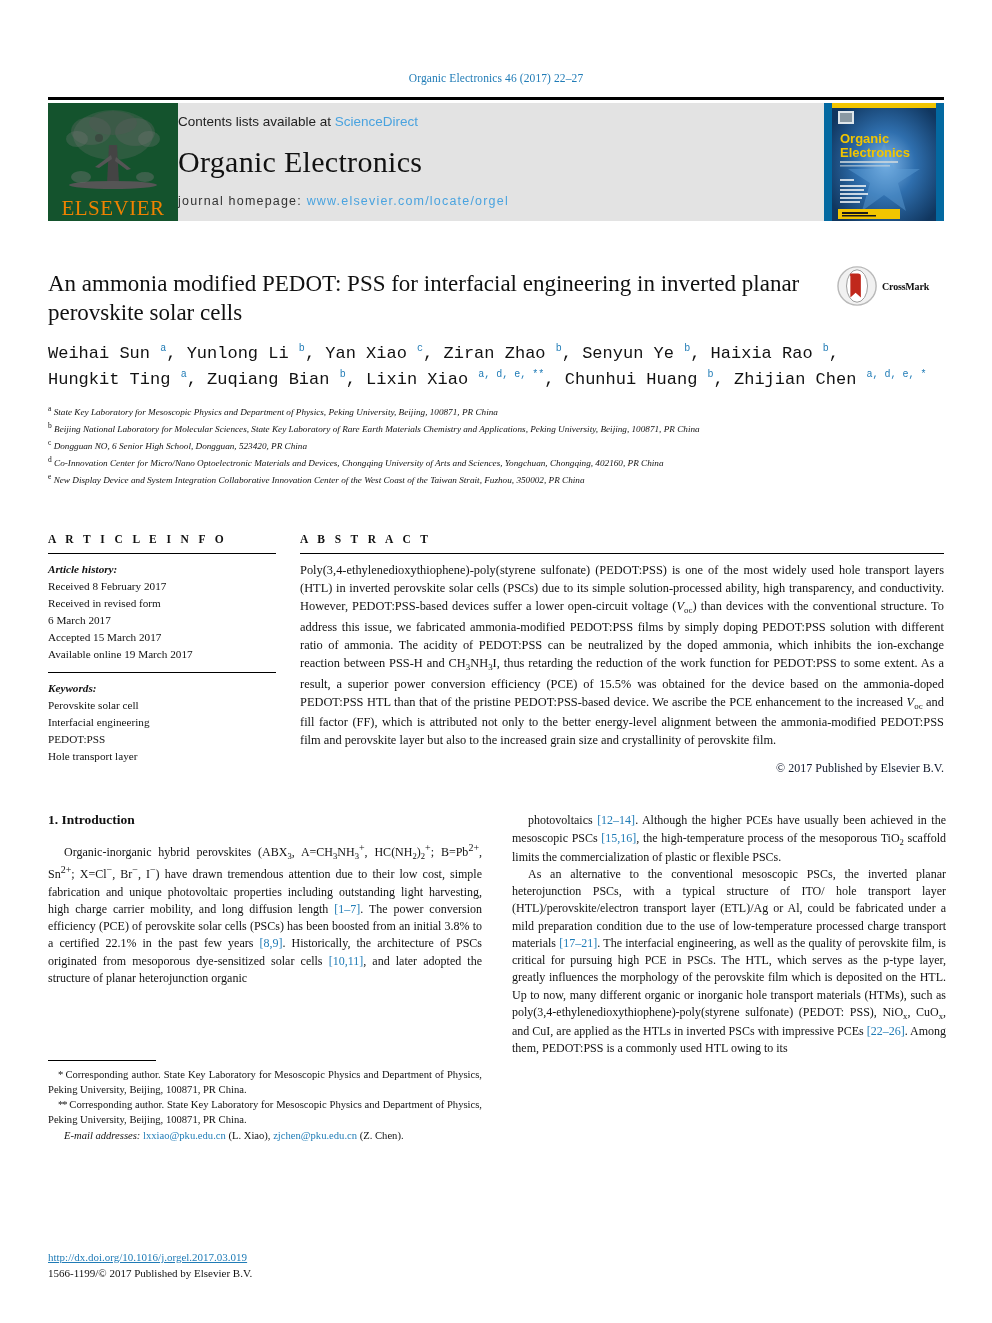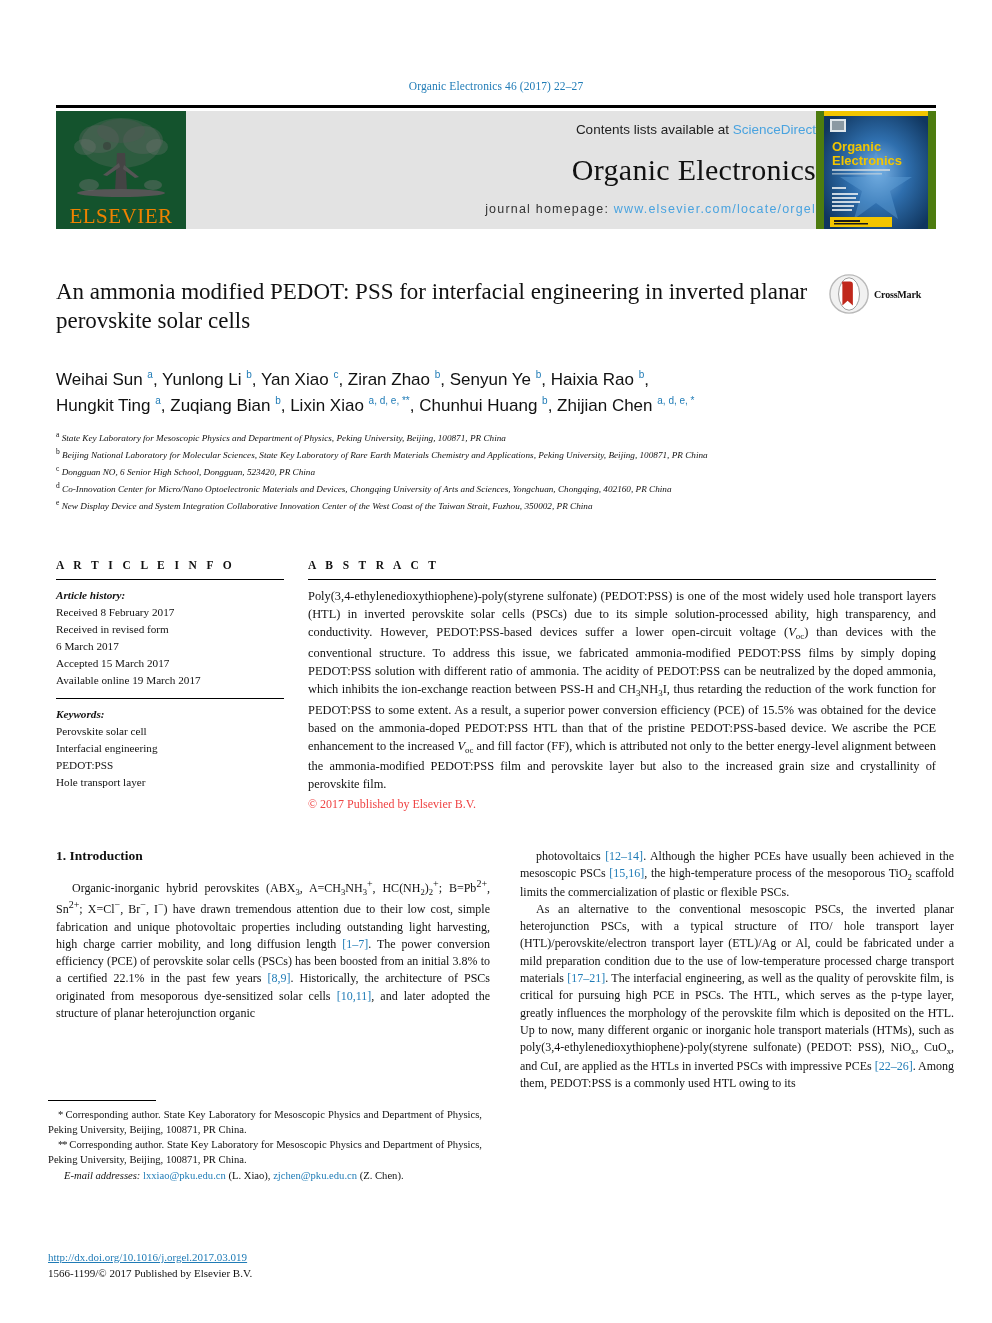--- a/index.html
+++ b/index.html
@@ -6,21 +6,21 @@
   html, body { margin: 0; padding: 0; }
   body {
     width: 992px;
     height: 1323px;
     background: #ffffff;
     font-family: "Liberation Serif", serif;
     color: #000;
     position: relative;
     overflow: hidden;
   }
-  .page { position: relative; width: 992px; height: 1323px; padding: 8px; }
+  .page { position: relative; width: 992px; height: 1323px; padding: 0; }
 
   
   .running-head {
     text-align: center;
     font-family: "Liberation Serif", serif;
     font-size: 11.5px;
     color: #1f7bb6;
     padding-top: 72px;
     letter-spacing: 0.1px;
   }
@@ -52,21 +52,21 @@
     color: #ef8200;
     font-weight: 400;
     line-height: 1;
     margin-top: 1px;
   }
   .banner {
     flex: 1 1 auto;
     background: #e3e3e3;
     display: flex;
     flex-direction: column;
-    align-items: flex-end;
+    align-items: flex-start;
     justify-content: space-between;
     padding: 11px 0 13px 0;
   }
   .contents-line {
     font-family: "Liberation Sans", sans-serif;
     font-size: 13.5px;
     color: #222;
   }
   .contents-line .sd { color: #4aa3df; }
   .journal-name {
@@ -78,21 +78,21 @@
   .homepage-line {
     font-family: "Liberation Sans", sans-serif;
     font-size: 12.5px;
     letter-spacing: 1.2px;
     color: #333;
   }
   .homepage-line .url { color: #4aa3df; }
   .cover-cell {
     width: 120px;
     flex: 0 0 120px;
-    background: #4d7c0f;
+    background: #0369a1;
     display: flex;
     align-items: flex-start;
     justify-content: center;
   }
   .cover-img {
     width: 104px; height: 118px;
     position: relative;
     overflow: hidden;
     background: #1a3f6b;
   }
@@ -122,22 +122,22 @@
   .cm-text {
     font-family: "Liberation Serif", serif;
     font-size: 10px;
     font-weight: bold;
     color: #111;
     letter-spacing: -0.2px;
   }
 
   
   .authors {
-    margin: 32px 48px 0 48px;
-    font-family: Liberation Sans, sans-serif;
+    margin: 14px 48px 0 48px;
+    font-family: Liberation Mono, monospace;
     font-size: 17px;
     line-height: 1.5;
     color: #111;
   }
   .authors sup { color: #1f7bb6; font-size: 10px; vertical-align: super; }
 
   
   .affils {
     margin: 11px 48px 0 48px;
     font-family: "Liberation Serif", serif;
@@ -177,24 +177,25 @@
   .info-body p { margin: 0; }
   .abs-body {
     font-family: "Liberation Serif", serif;
     font-size: 12.4px;
     line-height: 1.46;
     text-align: justify;
     color: #111;
     margin: 0;
   }
   .abs-copy {
+    text-align: right;
     font-family: "Liberation Serif", serif;
     font-size: 12px;
-    margin-top: 3px;
-    color: #ef4444;
+    margin-top: 12px;
+    color: #0f172a;
   }
   sub { font-size: 0.72em; }
 
   
   .body-cols {
     margin: 36px 48px 0 48px;
     display: flex;
     gap: 30px;
   }
   .bcol { width: 434px; flex: 0 0 434px; }
@@ -215,21 +216,21 @@
     text-indent: 16px;
     hyphens: manual;
   }
   .para + .para { margin-top: 0px; }
   .ref { color: #1f7bb6; }
 
   
   .footnotes {
     position: absolute;
     left: 48px;
-    top: 1100px;
+    top: 1060px;
     width: 434px;
   }
   .fn-rule { border-top: 1.3px solid #000; width: 108px; margin-bottom: 6px; }
   .fn {
     font-family: "Liberation Serif", serif;
     font-size: 10.6px;
     line-height: 1.42;
     text-align: justify;
     color: #111;
     margin: 0;

